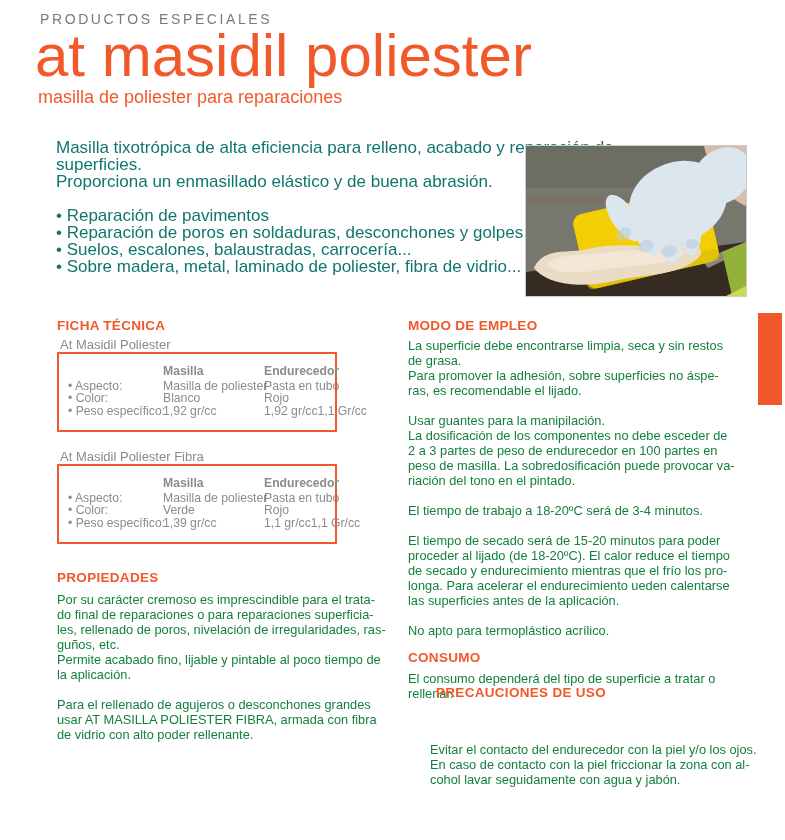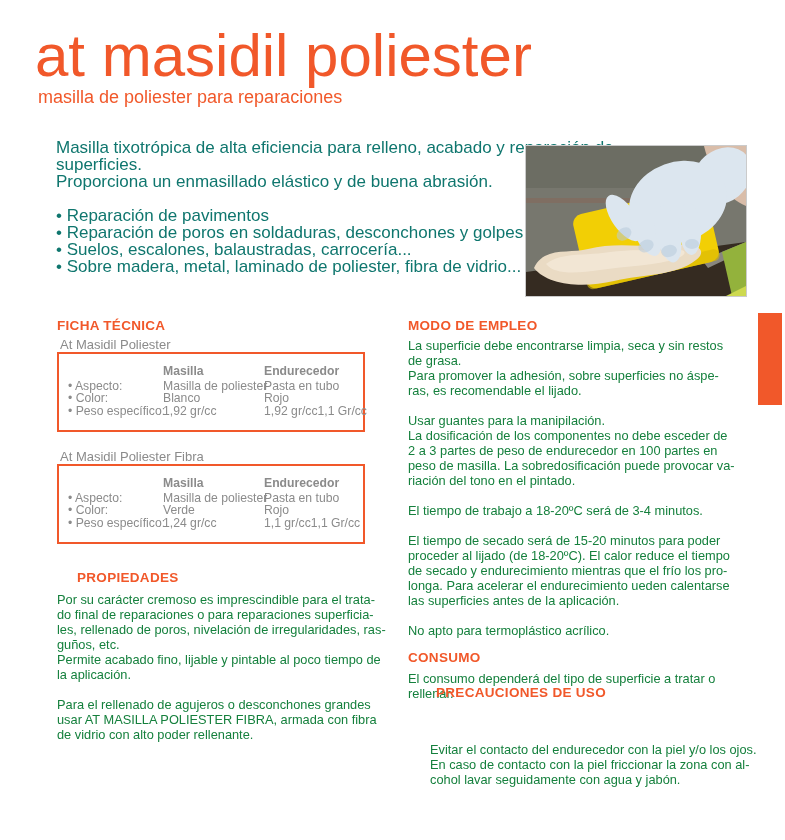--- a/index.html
+++ b/index.html
@@ -50,38 +50,39 @@
   }
   .caption{
     position:absolute;z-index:2;font-size:13px;color:#8b8b8b;white-space:nowrap;
   }
   .body-text{
     position:absolute;z-index:2;font-size:12.8px;line-height:15px;
     color:#15803d;white-space:pre;
   }
   
   .spec-box{
-    position:absolute;left:57px;width:308px;height:80px;z-index:2;
+    position:absolute;left:57px;width:280px;height:80px;z-index:2;
     border:2px solid #f1582a;background:#fff;box-sizing:border-box;
   }
   .spec-grid{
     display:grid;grid-template-columns:95px 101px auto;
     padding:11px 4px 0 9px;
     font-size:12.2px;line-height:12.6px;color:#8b8b8b;
   }
   .spec-grid .cell{white-space:nowrap;overflow:visible;}
   .spec-grid .hdr{font-weight:bold;padding-bottom:2px;}
   
 </style>
 </head>
 <body>
 
 <div class="page">
 
 
+  <div class="eyebrow">PRODUCTOS ESPECIALES</div>
   <div class="title">at masidil poliester</div>
   <div class="subtitle">masilla de poliester para reparaciones</div>
 
   <div class="intro">Masilla tixotrópica de alta eficiencia para relleno, acabado y reparación de
 superficies.
 Proporciona un enmasillado elástico y de buena abrasión.
 
 • Reparación de pavimentos
 • Reparación de poros en soldaduras, desconchones y golpes en mobiliario.
 • Suelos, escalones, balaustradas, carrocería...
@@ -154,26 +155,26 @@
       <div class="cell hdr"></div>
       <div class="cell hdr">Masilla</div>
       <div class="cell hdr">Endurecedor</div>
       <div class="cell">• Aspecto:</div>
       <div class="cell">Masilla de poliester</div>
       <div class="cell">Pasta en tubo</div>
       <div class="cell">• Color:</div>
       <div class="cell">Verde</div>
       <div class="cell">Rojo</div>
       <div class="cell">• Peso específico:</div>
-      <div class="cell">1,24 gr/cc</div>
+      <div class="cell">1,39 gr/cc</div>
       <div class="cell">1,1 gr/cc1,1 Gr/cc</div>
     </div>
   </div>
 
-  <div class="sec-head" style="left:57px;top:570px;margin-left:20px;">PROPIEDADES</div>
+  <div class="sec-head" style="left:57px;top:570px;">PROPIEDADES</div>
   <div class="body-text" style="left:57px;top:592px;width:320px;">Por su carácter cremoso es imprescindible para el trata-
 do final de reparaciones o para reparaciones superficia-
 les, rellenado de poros, nivelación de irregularidades, ras-
 guños, etc.
 Permite acabado fino, lijable y pintable al poco tiempo de
 la aplicación.
 
 Para el rellenado de agujeros o desconchones grandes
 usar AT MASILLA POLIESTER FIBRA, armada con fibra
 de vidrio con alto poder rellenante.</div>

